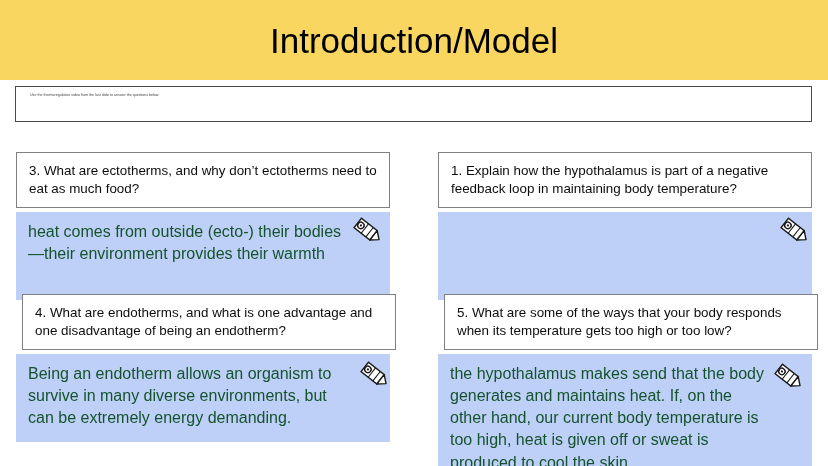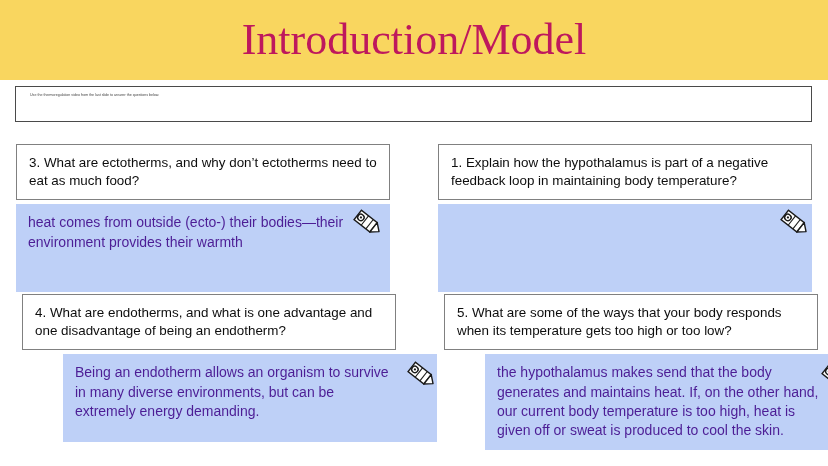--- a/index.html
+++ b/index.html
@@ -26,24 +26,24 @@
     top: 0;
     width: 828px;
     height: 80px;
     background: #f9d65f;
     display: flex;
     align-items: center;
     justify-content: center;
   }
 
   .slide-title {
-    font-family: Liberation Serif, serif;
-    font-size: 44px;
+    font-family: Liberation Sans, sans-serif;
+    font-size: 35px;
     font-weight: 400;
-    color: #be185d;
+    color: #000000;
     letter-spacing: 0px;
     line-height: 1;
   }
 
   
   .instruction-box {
     position: absolute;
     left: 15px;
     top: 86px;
     width: 797px;
@@ -80,21 +80,21 @@
 
   .column.left  { left: 16px; }
   .column.right { left: 438px; }
 
   .qa-card {
     position: absolute;
     width: 374px;
     left: 0;
   }
 
-  .qa-card.row1 { top: 8px; }
+  .qa-card.row1 { top: 16px; }
   .qa-card.row2 { top: 158px; }
 
   .question-box {
     width: 374px;
     background: #ffffff;
     border: 1px solid #808080;
     padding: 9px 11px 9px 12px;
   }
 
   .question-text {
@@ -107,31 +107,31 @@
   .answer-box {
     position: relative;
     width: 374px;
     background: #bed0f7;
     padding: 9px 40px 10px 12px;
     margin-top: 4px;
   }
 
   .answer-text {
     font-family: "Liberation Sans", sans-serif;
-    font-size: 14px;
+    font-size: 16px;
     line-height: 1.38;
-    color: #4c1d95;
+    color: #14532d;
   }
 
   
   .q-h-2line { min-height: 52px; }
   .q-h-3line { min-height: 52px; margin-left: 6px; }
 
   .a-h-tall  { min-height: 88px; }
-  .a-h-short { min-height: 88px; margin-left: 47px; }
+  .a-h-short { min-height: 88px; }
 
   
   .pencil-icon {
     position: absolute;
     width: 34px;
     height: 30px;
     pointer-events: none;
   }
 
   .pencil-icon svg { display: block; width: 34px; height: 30px; }

